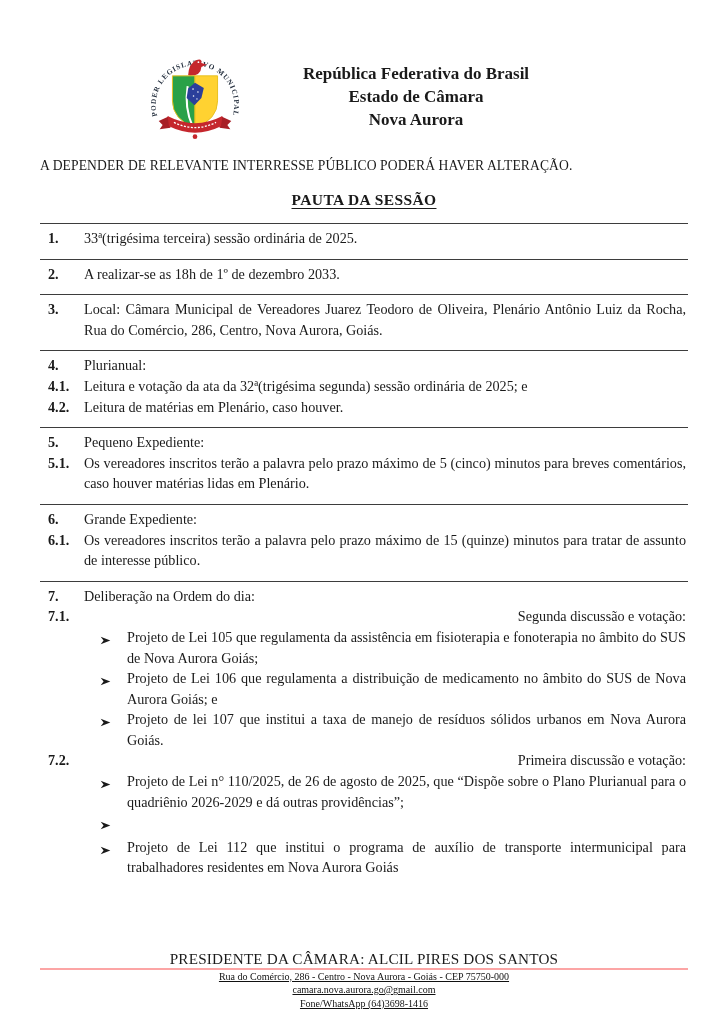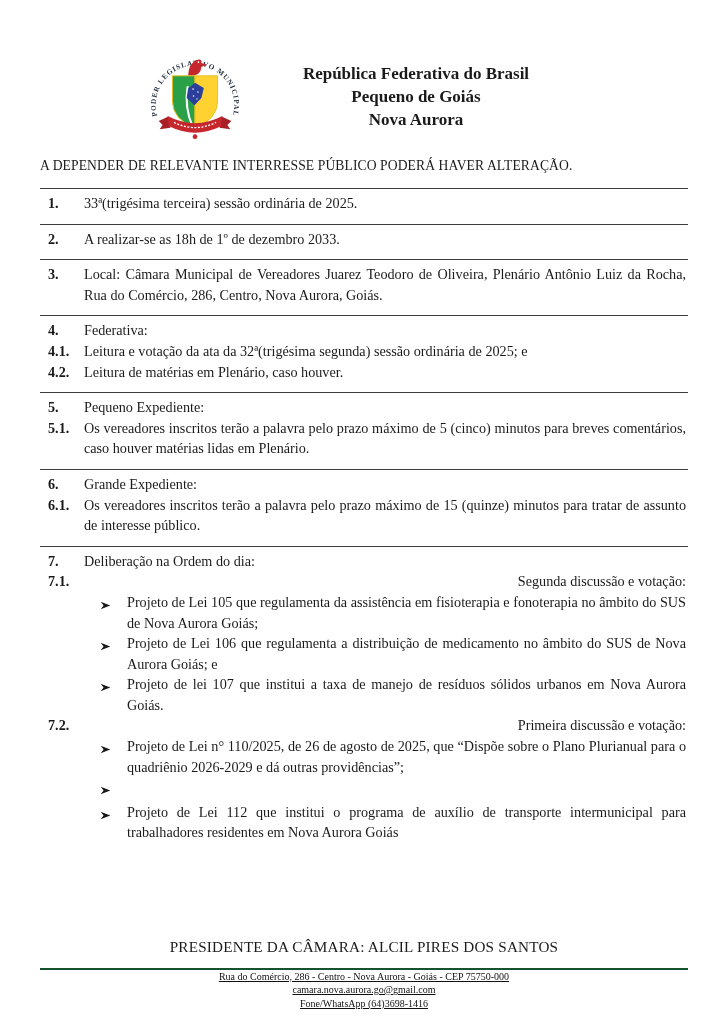--- a/index.html
+++ b/index.html
@@ -41,21 +41,21 @@
   .item .num { flex: none; width: 44px; padding-left: 8px; box-sizing: border-box; font-weight: bold; }
   .item .text { flex: 1; text-align: justify; padding-right: 2px; }
   .item .text.bold-text { font-weight: normal; text-align: right; }
   .bullet { display: flex; padding-left: 60px; }
   .bullet .glyph { flex: none; width: 27px; padding-top: 4px; }
   .bullet .btext { flex: 1; text-align: justify; padding-right: 2px; }
   
   .footer { margin-top: auto; flex: none; }
   .president {
     text-align: center; font-size: 15.2px; letter-spacing: 0.2px;
-    padding-bottom: 12px; border-bottom: 2px solid #14532d;
+    padding-bottom: 0; border-bottom: 2px solid #fca5a5;
   }
   .footer-small { text-align: center; font-size: 10px; line-height: 13.5px; color: #111; text-decoration: underline; }
   .footer-small:first-of-type { margin-top: 2px; }
 </style>
 </head>
 <body>
 
 <div class="page">
 
   <div class="header">
@@ -83,48 +83,49 @@
       <g>
         <path d="M25 73 L15 77.5 L19 81.5 L16 86 L27 84.5 Z" fill="#a81f26"></path>
         <path d="M79 73 L89 77.5 L85 81.5 L88 86 L77 84.5 Z" fill="#a81f26"></path>
         <path d="M24 72.5 Q52 87 80 72.5 L78.5 83 Q52 96 25.5 83 Z" fill="#c5272d"></path>
         <path d="M30.5 79 Q52 89.5 73.5 79" stroke="#ffffff" stroke-width="1.3" fill="none" stroke-dasharray="2.1 1.5"></path>
         <circle cx="52" cy="93.5" r="2.4" fill="#c5272d"></circle>
       </g>
     </svg>
     <div class="header-text">
       <div>República Federativa do Brasil</div>
-      <div>Pequeno de Goiás</div>
+      <div>Estado de Câmara</div>
       <div>Nova Aurora</div>
     </div>
   </div>
 
   <div class="notice">A DEPENDER DE RELEVANTE INTERRESSE PÚBLICO PODERÁ HAVER ALTERAÇÃO.</div>
 
+  <div class="doc-title">PAUTA DA SESSÃO</div>
 
   <div class="agenda">
       <div class="sep"></div>
       <div class="item">
         <div class="num">1.</div>
         <div class="text">33ª(trigésima terceira) sessão ordinária de 2025.</div>
       </div>
       <div class="sep"></div>
       <div class="item">
         <div class="num">2.</div>
         <div class="text">A realizar-se as 18h de 1º de dezembro 2033.</div>
       </div>
       <div class="sep"></div>
       <div class="item">
         <div class="num">3.</div>
         <div class="text">Local: Câmara Municipal de Vereadores Juarez Teodoro de Oliveira, Plenário Antônio Luiz da Rocha, Rua do Comércio, 286, Centro, Nova Aurora, Goiás.</div>
       </div>
       <div class="sep"></div>
       <div class="item">
         <div class="num">4.</div>
-        <div class="text">Federativa:</div>
+        <div class="text">Plurianual:</div>
       </div>
       <div class="item">
         <div class="num">4.1.</div>
         <div class="text">Leitura e votação da ata da 32ª(trigésima segunda) sessão ordinária de 2025; e</div>
       </div>
       <div class="item">
         <div class="num">4.2.</div>
         <div class="text">Leitura de matérias em Plenário, caso houver.</div>
       </div>
       <div class="sep"></div>

